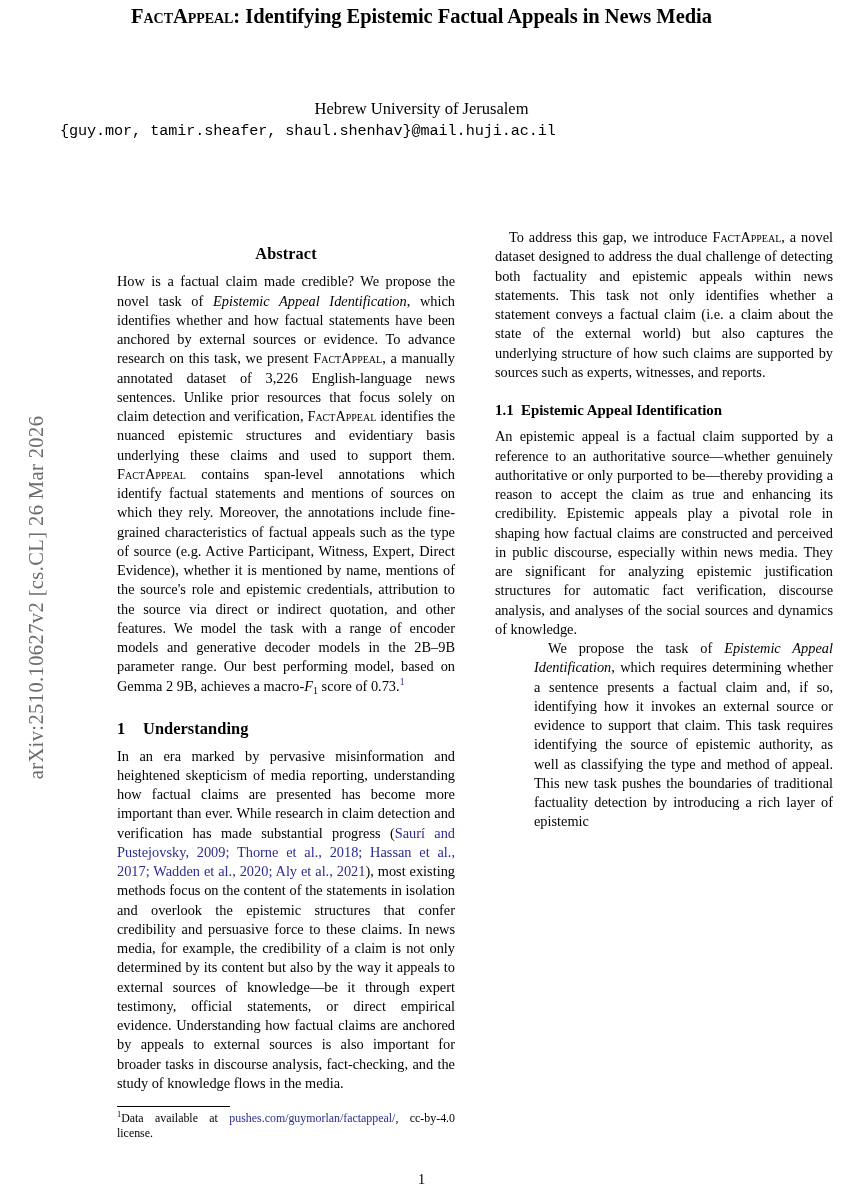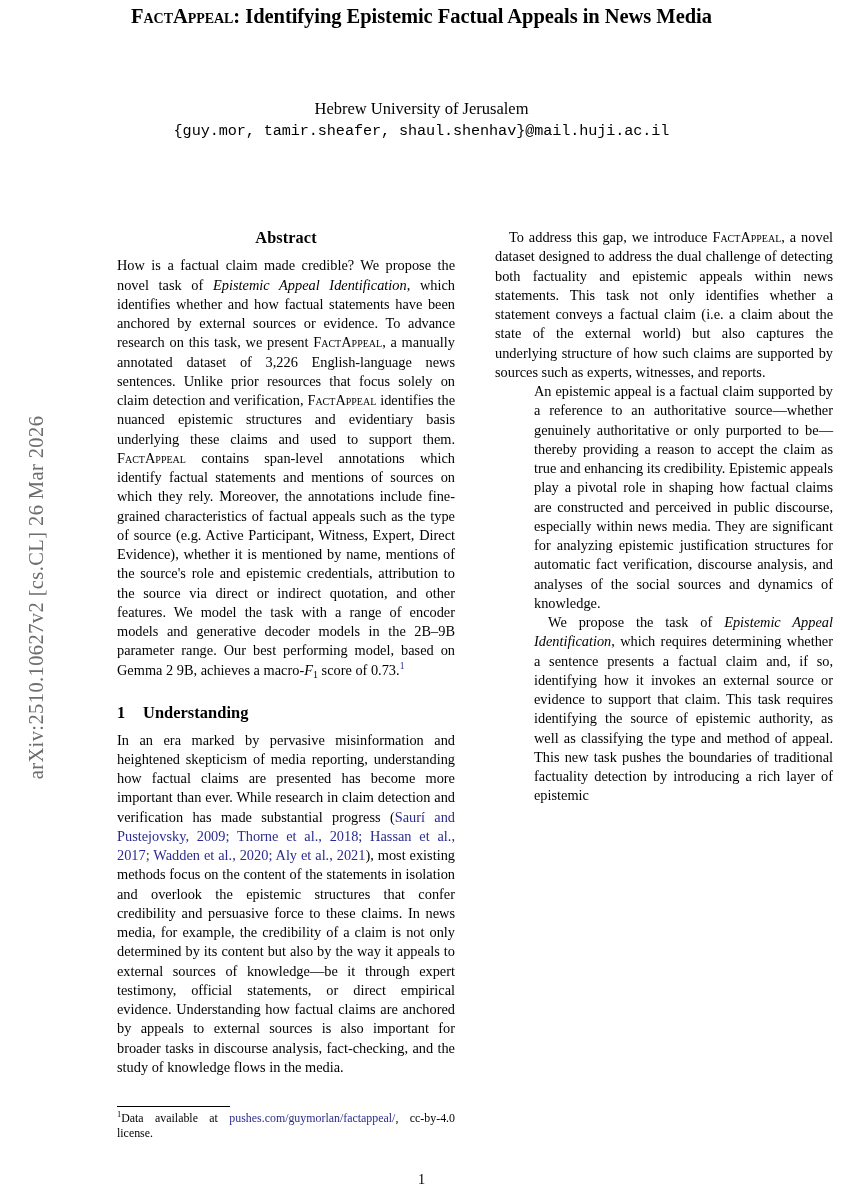--- a/index.html
+++ b/index.html
@@ -66,21 +66,20 @@
     top: 99px;
     width: 723px;
     text-align: center;
     font-size: 16.5px;
   }
   .email {
     position: absolute;
     left: 60px;
     top: 122px;
     width: 723px;
-    text-align: center;
     font-family: "Liberation Mono", "DejaVu Sans Mono", monospace;
     font-size: 15.2px;
     letter-spacing: -0.1px;
   }
 
   
   .col {
     position: absolute;
     top: 228px;
     width: 338px;
@@ -90,21 +89,21 @@
     text-justify: inter-word;
     hyphens: manual;
   }
   .col-left  { left: 117px; }
   .col-right { left: 495px; }
 
   .sec-abstract {
     text-align: center;
     font-size: 16.3px;
     font-weight: bold;
-    margin: 0 0 9px 0;
+    margin: 16px 0 9px 0;
     letter-spacing: 0.1px;
   }
   .col p {
     margin: 0;
     text-indent: 0;
   }
   .col p.indent { text-indent: 14px; }
   .col p + p { margin-top: 0; margin-left: 39px; }
 
   h2.section {
@@ -194,20 +193,21 @@
 
     <h2 class="section"><span class="num">1</span><span>Understanding</span></h2>
 
     <p><span>In an era marked by pervasive misinformation and heightened skepticism of media reporting, understanding how factual claims are presented has become more important than ever. While research in claim detection and verification has made substantial progress (</span><span class="cite">Saurí and Pustejovsky, 2009; Thorne et al., 2018; Hassan et al., 2017; Wadden et al., 2020; Aly et al., 2021</span><span>), most existing methods focus on the content of the statements in isolation and overlook the epistemic structures that confer credibility and persuasive force to these claims. In news media, for example, the credibility of a claim is not only determined by its content but also by the way it appeals to external sources of knowledge—be it through expert testimony, official statements, or direct empirical evidence. Understanding how factual claims are anchored by appeals to external sources is also important for broader tasks in discourse analysis, fact-checking, and the study of knowledge flows in the media.</span></p>
   </div>
 
   <div class="col col-right">
 
     <p class="indent"><span>To address this gap, we introduce </span><span class="smallcaps-word">FactAppeal</span><span>, a novel dataset designed to address the dual challenge of detecting both factuality and epistemic appeals within news statements. This task not only identifies whether a statement conveys a factual claim (i.e. a claim about the state of the external world) but also captures the underlying structure of how such claims are supported by sources such as experts, witnesses, and reports.</span></p>
 
+    <h2 class="subsection"><span class="num">1.1</span><span>Epistemic Appeal Identification</span></h2>
 
     <p>An epistemic appeal is a factual claim supported by a reference to an authoritative source—whether genuinely authoritative or only purported to be—thereby providing a reason to accept the claim as true and enhancing its credibility. Epistemic appeals play a pivotal role in shaping how factual claims are constructed and perceived in public discourse, especially within news media. They are significant for analyzing epistemic justification structures for automatic fact verification, discourse analysis, and analyses of the social sources and dynamics of knowledge.</p>
 
     <p class="indent"><span>We propose the task of </span><i>Epistemic Appeal Identification</i><span>, which requires determining whether a sentence presents a factual claim and, if so, identifying how it invokes an external source or evidence to support that claim. This task requires identifying the source of epistemic authority, as well as classifying the type and method of appeal. This new task pushes the boundaries of traditional factuality detection by introducing a rich layer of epistemic</span></p>
   </div>
 
   <div class="footnote-wrap">
     <div class="footnote-rule"></div>
     <div class="footnote"><sup>1</sup><span>Data available at </span><span class="link">pushes.com/guymorlan/factappeal/</span><span>, cc-by-4.0 license.</span></div>
   </div>

